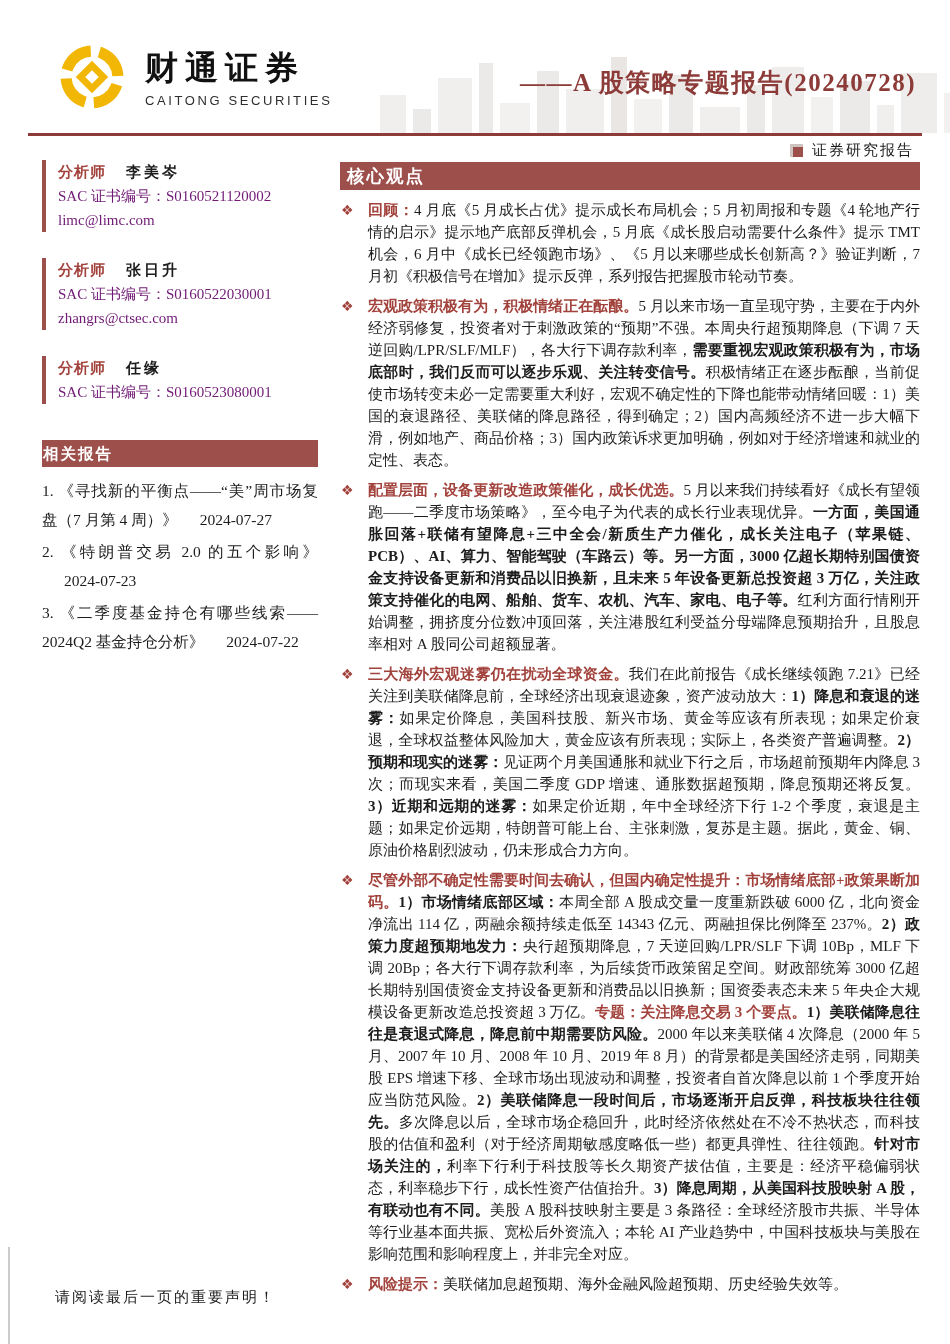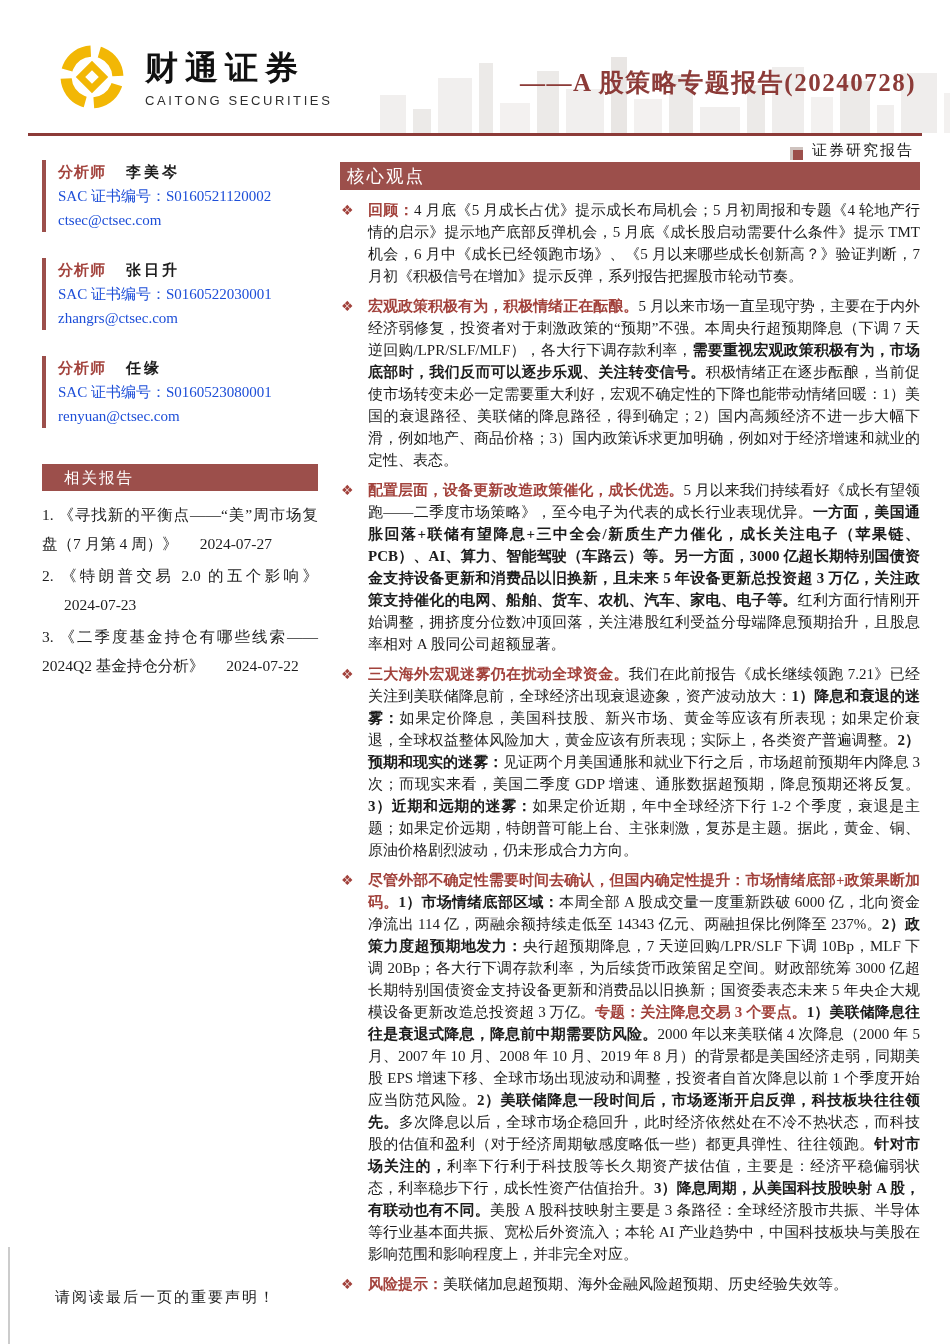--- a/index.html
+++ b/index.html
@@ -22,40 +22,40 @@
   .skyline span{display:block;flex:0 0 auto;}
   .logo{position:absolute;left:55px;top:40px;display:flex;align-items:center;gap:16px;z-index:2;}
   .logo svg{width:74px;height:74px;}
   .logo-txt{display:flex;flex-direction:column;gap:2px;}
   .logo-cn{font-size:33px;font-weight:bold;letter-spacing:7px;color:#111;}
   .logo-en{font-size:13px;letter-spacing:2.6px;color:#2e2e2e;font-family:"Liberation Sans","DejaVu Sans",sans-serif;}
   .title-block{position:absolute;right:34px;top:58px;text-align:right;color:var(--maroon-dark);z-index:2;}
   .title-main{font-size:27px;letter-spacing:7px;font-weight:600;}
   .title-sub{font-size:25px;letter-spacing:1.5px;font-weight:600;margin-top:8px;text-align:right;}
   .rule{position:absolute;left:28px;right:28px;top:133px;height:3px;background:var(--maroon-dark);z-index:2;}
-  .report-type{position:absolute;right:36px;top:141px;display:flex;align-items:flex-end;gap:9px;
+  .report-type{position:absolute;right:36px;top:141px;display:flex;align-items:center;gap:9px;
     font-size:15px;letter-spacing:2px;z-index:2;}
   .sq{width:13px;height:13px;background:var(--maroon);
     border-left:3px solid #cfc3bf;border-top:3px solid #cfc3bf;}
   
   .aside{position:absolute;left:42px;top:160px;width:276px;z-index:2;}
   .analyst{border-left:4px solid var(--maroon);padding-left:12px;margin-bottom:26px;
     font-size:15px;line-height:24px;}
   .a-role{color:var(--red-text);font-weight:bold;letter-spacing:1px;margin-right:20px;}
   .a-name{font-weight:bold;letter-spacing:3px;}
-  .a-sac,.a-email{color:#1d4ed8;}
+  .a-sac,.a-email{color:#701a75;}
   .related{margin-top:36px;}
-  .related-header{background:var(--maroon);color:#fff;font-weight:normal;font-size:15.5px;
-    letter-spacing:2px;height:27px;line-height:27px;padding-left:22px;}
+  .related-header{background:var(--maroon);color:#fff;font-weight:bold;font-size:15.5px;
+    letter-spacing:2px;height:27px;line-height:27px;padding-left:1px;}
   .related-list{margin-top:9px;font-size:15.5px;line-height:29px;text-align:justify;}
   .rel-item{margin:0 0 3px 0;}
   .rel-date{margin-left:22px;white-space:nowrap;}
   
   .main{position:absolute;left:340px;top:162px;width:580px;z-index:2;}
-  .core-header{background:var(--maroon);color:#fff;font-weight:normal;font-size:17.5px;
+  .core-header{background:var(--maroon);color:#fff;font-weight:bold;font-size:17.5px;
     letter-spacing:2px;height:28px;line-height:28px;padding-left:7px;}
   .bullets{list-style:none;margin:9px 0 0 0;padding:0;}
   .bullet{position:relative;padding-left:28px;margin-bottom:8px;
     font-size:15px;line-height:22px;text-align:justify;}
   .marker{position:absolute;left:1px;top:1px;color:var(--red-text);font-size:14px;}
   .s-rb{color:var(--red-text);font-weight:bold;margin-top:32px;}
   .s-b{font-weight:bold;}
   
   .edge-line{position:absolute;left:8px;top:1247px;width:2px;height:97px;background:#cccccc;z-index:1;}
   .footer{position:absolute;left:55px;top:1288px;font-size:15px;letter-spacing:2px;z-index:2;}
@@ -106,31 +106,30 @@
 <div class="report-type">
   <span class="sq"></span>
   <span>证券研究报告</span>
 </div>
 
 <div class="aside">
   <div id="analysts">
       <div class="analyst">
         <div class="a-line"><span class="a-role">分析师</span><span class="a-name">李美岑</span></div>
         <div class="a-sac">SAC 证书编号：S0160521120002</div>
-        <div class="a-email">ctsec@ctsec.com</div>
+        <div class="a-email">limc@limc.com</div>
       </div>
       <div class="analyst">
         <div class="a-line"><span class="a-role">分析师</span><span class="a-name">张日升</span></div>
         <div class="a-sac">SAC 证书编号：S0160522030001</div>
         <div class="a-email">zhangrs@ctsec.com</div>
       </div>
       <div class="analyst">
         <div class="a-line"><span class="a-role">分析师</span><span class="a-name">任缘</span></div>
         <div class="a-sac">SAC 证书编号：S0160523080001</div>
-        <div class="a-email">renyuan@ctsec.com</div>
       </div>
     </div>
   <div class="related">
     <div class="related-header">相关报告</div>
     <div class="related-list" id="related-list">
         <p class="rel-item"><span class="rel-idx">1. </span><span class="rel-title">《寻找新的平衡点——“美”周市场复盘（7 月第 4 周）》</span><span class="rel-date">2024-07-27</span></p>
         <p class="rel-item"><span class="rel-idx">2. </span><span class="rel-title">《特朗普交易 2.0 的五个影响》</span><span class="rel-date">2024-07-23</span></p>
         <p class="rel-item"><span class="rel-idx">3. </span><span class="rel-title">《二季度基金持仓有哪些线索——2024Q2 基金持仓分析》</span><span class="rel-date">2024-07-22</span></p>
       </div>
   </div>

